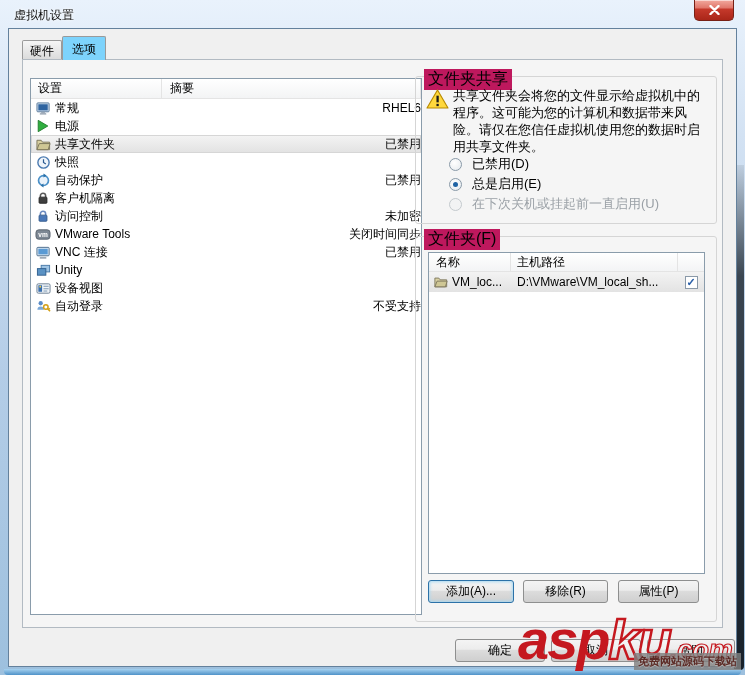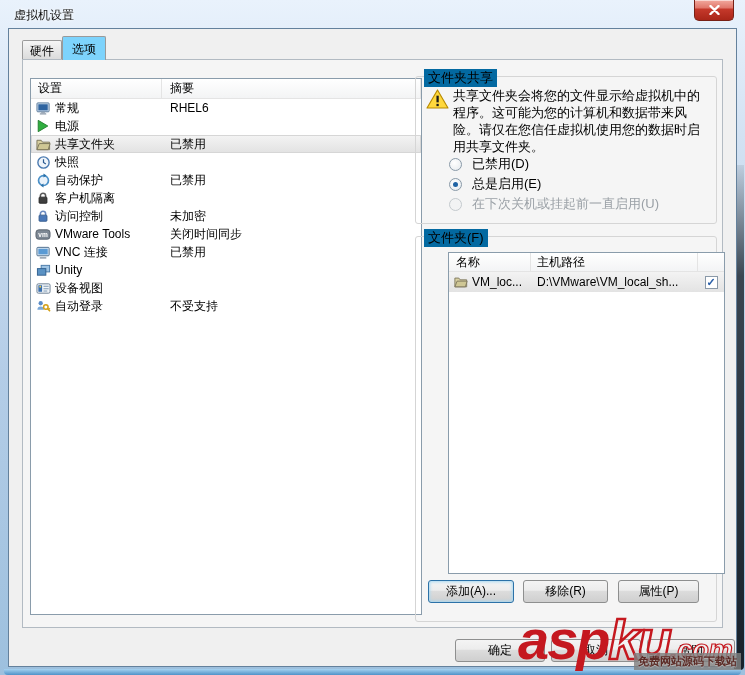--- a/index.html
+++ b/index.html
@@ -34,39 +34,39 @@
   
   .settings-list { position:absolute; left:30px; top:78px; width:392px; height:537px; z-index:7;
     background:#fff; border:1px solid #8a9cab; }
   .sl-head { height:20px; display:flex; background:linear-gradient(#ffffff,#f3f4f5);
     border-bottom:1px solid #e4e4e4; font-size:12px; color:#000; }
   .sl-h1 { width:131px; line-height:19px; padding-left:7px; border-right:1px solid #e4e4e4; }
   .sl-h2 { flex:1; line-height:19px; padding-left:8px; border-right:1px solid #e4e4e4; }
   .lrow { display:flex; align-items:center; height:18px; font-size:12px; color:#000; }
   .lrow.sel { background:linear-gradient(#f4f4f4,#e2e2e2); box-shadow:inset 0 0 0 1px #d6d6d6; }
   .lrow .c1 { width:131px; display:flex; align-items:center; gap:4px; padding-left:4px;text-align:right; }
-  .lrow .sum { flex:1; padding-left:8px; }
+  .lrow .sum { flex:1; padding-left:8px;text-align:right; }
   .ico { width:16px; height:16px; display:inline-flex; align-items:center; justify-content:center; flex:0 0 16px; }
   
   .group { position:absolute; border:1px solid #d5d5d5; border-radius:3px; z-index:7; }
-  .group-label { position:absolute; top:-8px; left:8px; background:#0369a1; padding:0 4px; font-size:13px; color:#000; }
+  .group-label { position:absolute; top:-8px; left:8px; background:#be185d; padding:0 4px; font-size:16px; color:#000; }
   .g1 { left:415px; top:76px; width:302px; height:148px; }
   .g2 { left:415px; top:236px; width:302px; height:386px; }
   .warn-icon { position:absolute; left:426px; top:89px; z-index:8; }
   .warn-text { position:absolute; left:453px; top:87px; width:252px; font-size:13px; line-height:17px; color:#000; z-index:8; }
   .radio-row { position:absolute; left:449px; display:flex; align-items:center; gap:10px; height:16px; font-size:13px; z-index:8; color:#000; }
   .radio-row.dis { color:#9aa0a6; }
   .rb { width:13px; height:13px; border-radius:50%; border:1px solid #8a9aa8; flex:0 0 13px;
     background:radial-gradient(circle at 40% 35%, #ffffff, #e4e9ed); }
   .rb.on { display:flex; align-items:center; justify-content:center; }
   .rb.on::after { content:""; width:5px; height:5px; border-radius:50%; background:#1f63a4; }
   .rb.dis { border-color:#c4cace; background:#f2f3f4; }
   
   .folder-list { position:absolute; left:428px; top:252px; width:277px; height:322px; z-index:8;
-    background:#fff; border:1px solid #8a9cab;margin-left:20px; }
+    background:#fff; border:1px solid #8a9cab; }
   .fl-head { height:19px; display:flex; background:linear-gradient(#ffffff,#f3f4f5);
     border-bottom:1px solid #e4e4e4; font-size:12px; }
   .fl-hname { width:82px; line-height:18px; padding-left:7px; border-right:1px solid #e4e4e4; }
   .fl-hpath { flex:1; line-height:18px; padding-left:6px; border-right:1px solid #e4e4e4; }
   .fl-hchk { width:26px; }
   .fl-row { height:20px; display:flex; align-items:center; font-size:12px;
     background:linear-gradient(#f3f3f3,#e3e3e3); }
   .fl-cname { width:82px; display:flex; align-items:center; gap:3px; padding-left:4px; overflow:hidden; white-space:nowrap; }
   .fl-cpath { flex:1; padding-left:6px; white-space:nowrap; overflow:hidden; }
   .fl-cchk { width:26px; display:flex; justify-content:center; }

